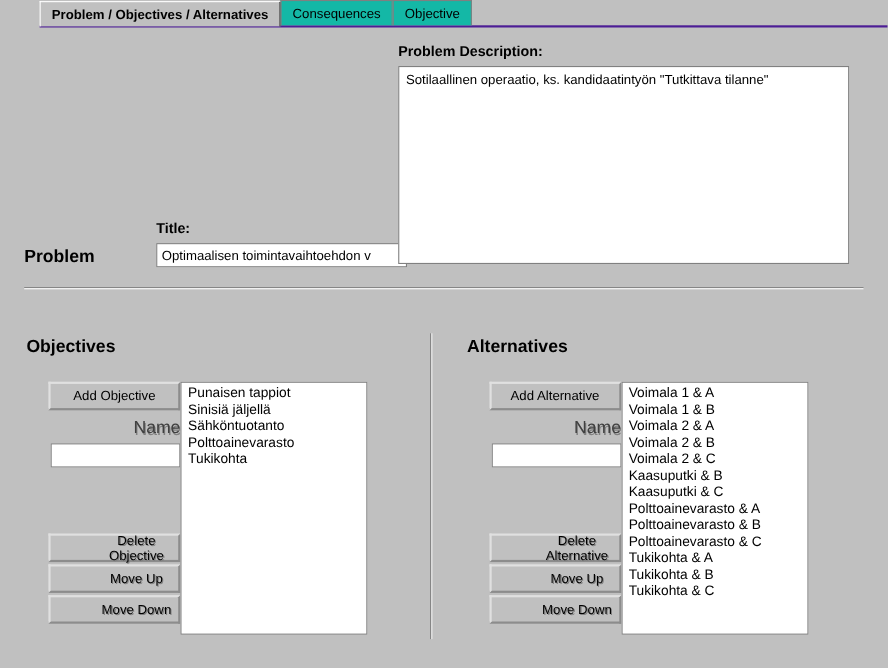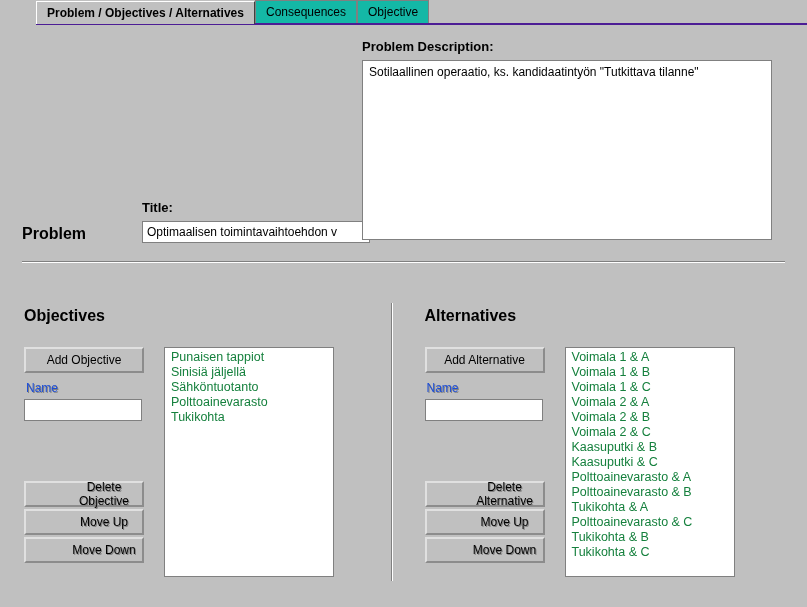--- a/index.html
+++ b/index.html
@@ -110,31 +110,32 @@
   }
   .col-inner {
     display: flex;
     margin-top: 22px;
   }
   .btn-col {
     width: 140px;
     display: flex;
     flex-direction: column;
     gap: 2px;
+    align-items: flex-end;
   }
   .list {
     background: #fff;
     border: 1px solid #808080;
     width: 170px;
     height: 230px;
     padding: 2px 6px;
     overflow: hidden;
     font-size: 12.5px;
     line-height: 15px;
-    color: #15803d;
+    color: #000000;
   }
   .btn {
     display: inline-flex;
     align-items: center;
     justify-content: center;
     width: 120px;
     height: 26px;
     border: 2px outset #e0e0e0;
     background: #c0c0c0;
     font-family: Arial, sans-serif;
@@ -142,23 +143,23 @@
     color: #000;
     cursor: pointer;
     padding: 0;
   }
   .btn.disabled {
     color: #000000;
     text-shadow: 1px 1px 0 #808080;
     padding-left: 40px;
   }
   .name-label {
-    color: #1d4ed8;
+    color: #404040;
     text-shadow: 1px 1px 0 #808080;
-    font-size: 12px;
+    font-size: 16px;
     margin: 6px 0 2px 2px;
   }
   .small-input {
     width: 118px;
     height: 22px;
     border: 1px solid #808080;
     background: #fff;
     margin-bottom: 58px;
   }
 </style>
@@ -223,30 +224,29 @@
             <button class="btn">Add Alternative</button>
             <div class="name-label">Name</div>
             <input class="small-input" style="">
             <button class="btn disabled">Delete Alternative</button>
             <button class="btn disabled">Move Up</button>
             <button class="btn disabled">Move Down</button>
           </div>
           <div class="list" id="alt-list">
               <div>Voimala 1 &amp; A</div>
               <div>Voimala 1 &amp; B</div>
-              <div>Voimala 1 &amp; C</div>
               <div>Voimala 2 &amp; A</div>
               <div>Voimala 2 &amp; B</div>
               <div>Voimala 2 &amp; C</div>
               <div>Kaasuputki &amp; B</div>
               <div>Kaasuputki &amp; C</div>
               <div>Polttoainevarasto &amp; A</div>
               <div>Polttoainevarasto &amp; B</div>
+              <div>Polttoainevarasto &amp; C</div>
               <div>Tukikohta &amp; A</div>
-              <div>Polttoainevarasto &amp; C</div>
               <div>Tukikohta &amp; B</div>
               <div>Tukikohta &amp; C</div>
             </div>
         </div>
       </div>
 
     </div>
 
   </div>
 </div>

